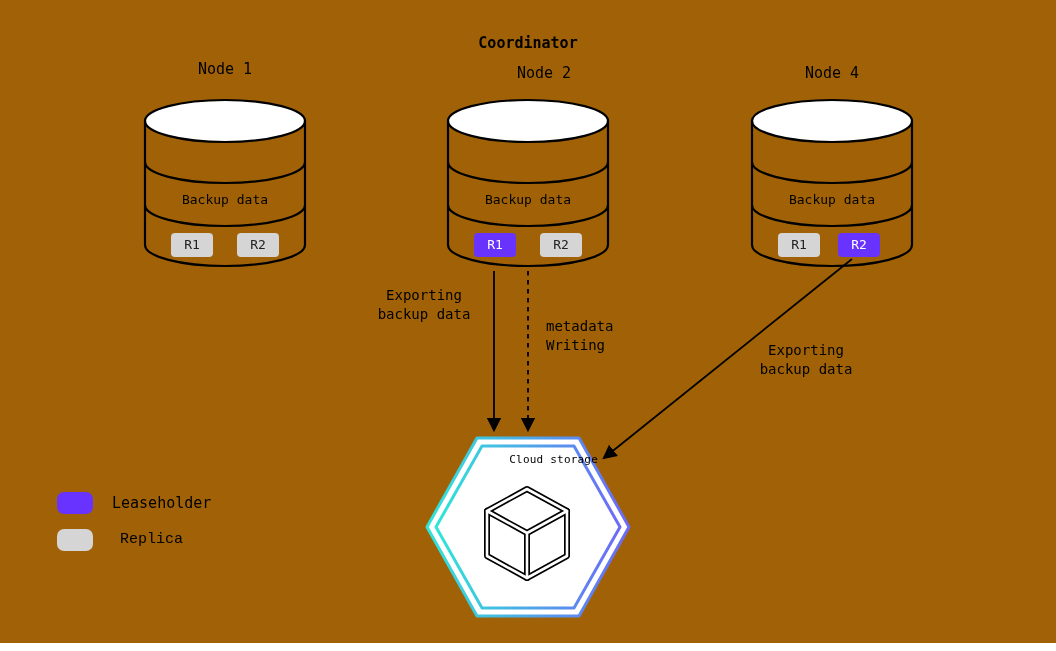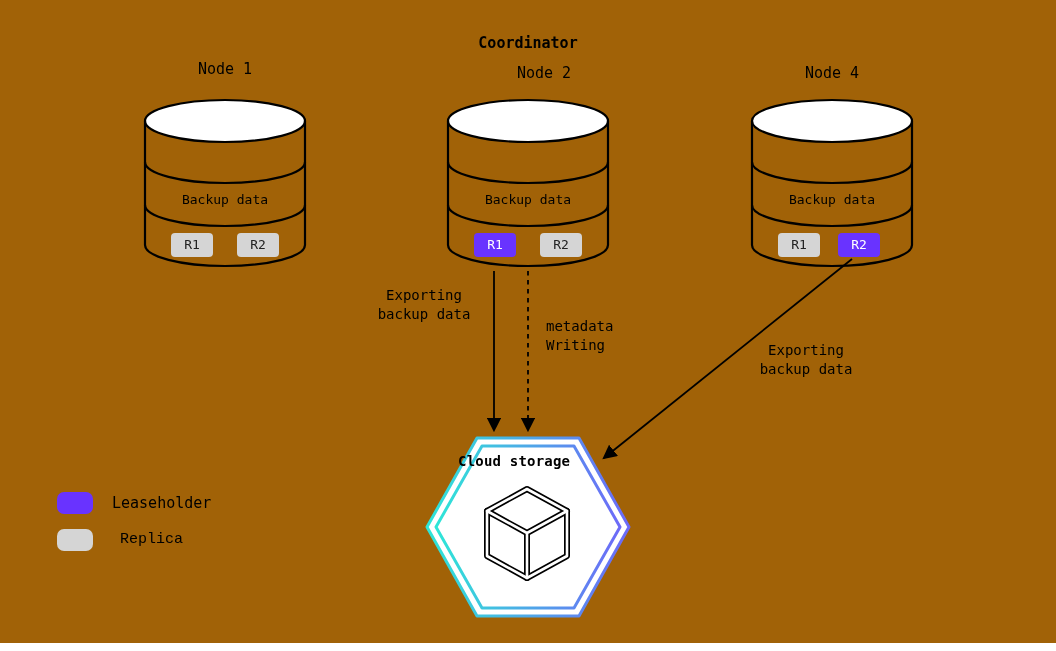--- a/index.html
+++ b/index.html
@@ -11,21 +11,21 @@
   .title { font-weight:bold; font-size:15px; width:200px; text-align:center; }
   .node-label { width:160px; text-align:center; font-size:15px; }
   .backup-label { width:160px; text-align:center; font-size:13px; }
   .badge { position:absolute; width:42px; height:24px; border-radius:4px;
            font-size:13px; text-align:center; line-height:24px; }
   .badge.replica { background:var(--replica,#d5d5d5); color:#222; }
   .badge.leaseholder { background:var(--leaseholder,#6933ff); color:#fff; }
   .arrow-label { position:absolute; font-size:14px; line-height:19px; }
   .arrow-label span { display:block; }
   .al-center { text-align:center; }
-  .cloud-label { width:140px; text-align:left; font-weight:bold; font-size:14px; letter-spacing:0.2px; }
+  .cloud-label { width:140px; text-align:right; font-weight:normal; font-size:11px; letter-spacing:0.2px; }
   .legend-swatch { position:absolute; width:36px; height:22px; border-radius:7px; }
   .legend-label { position:absolute; font-size:15px; }
 </style>
 </head>
 <body>
 
 <div class="stage">
 
   <svg width="1056" height="651" viewBox="0 0 1056 651">
     <defs>

